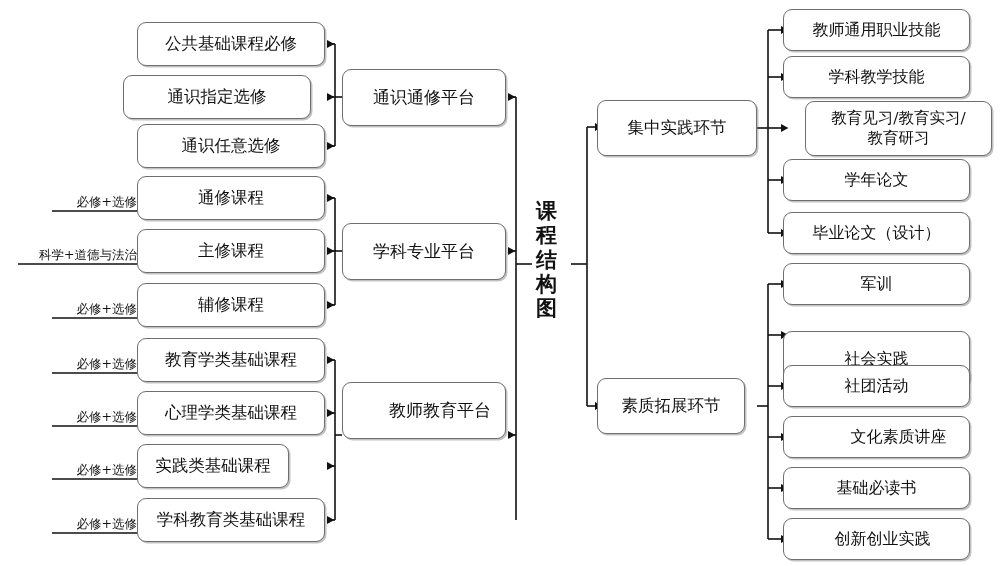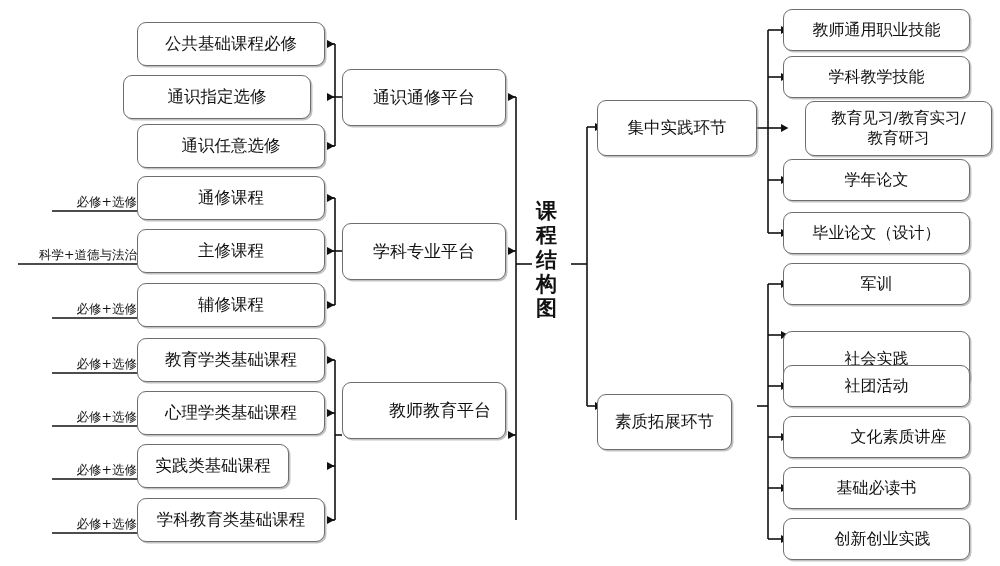--- a/index.html
+++ b/index.html
@@ -174,21 +174,21 @@
     <b>课</b>
     <b>程</b>
     <b>结</b>
     <b>构</b>
     <b>图</b>
   </div>
 
   <div class="node n-phase" style="left:597px;top:100px;width:160px;height:56px;">
     <span>集中实践环节</span>
   </div>
-  <div class="node n-phase" style="left:597px;top:394px;width:135px;height:56px;">
+  <div class="node n-phase" style="left:597px;top:378px;width:148px;height:56px;">
     <span>素质拓展环节</span>
   </div>
 
   <div class="node n-right" style="left:783px;top:9px;width:187px;height:42px;">
     <span>教师通用职业技能</span>
   </div>
   <div class="node n-right" style="left:783px;top:56px;width:187px;height:42px;">
     <span>学科教学技能</span>
   </div>
   <div class="node n-right two-line" style="left:805px;top:101px;width:187px;height:55px;">

